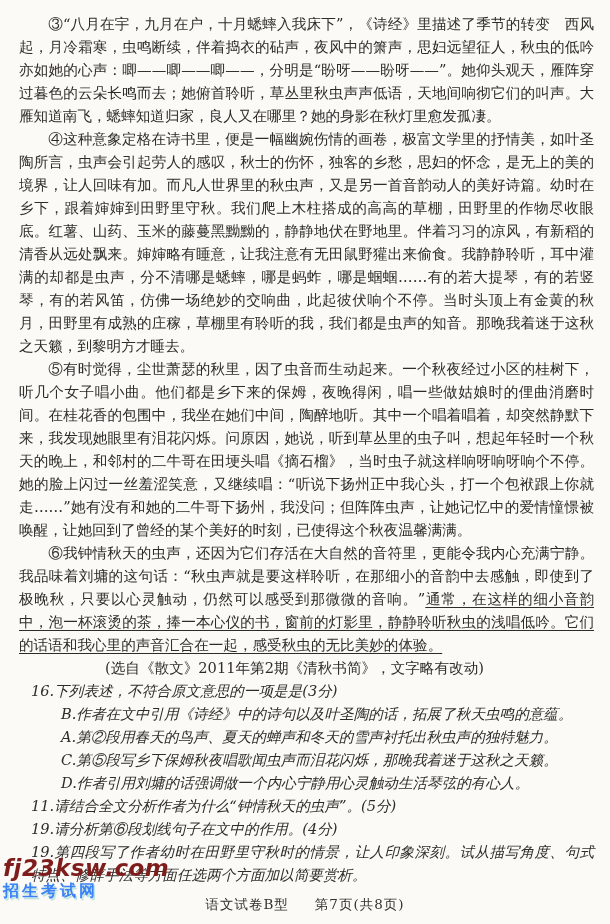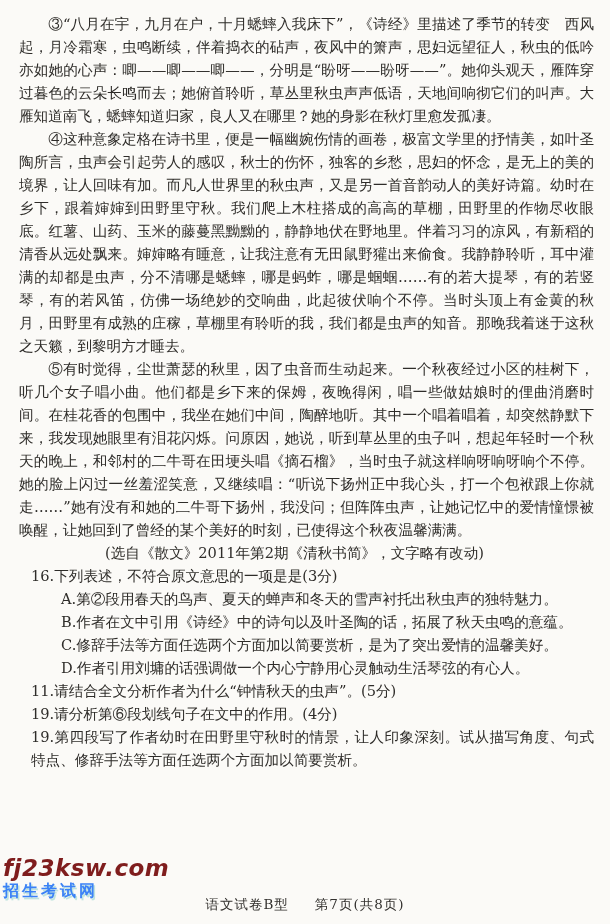--- a/index.html
+++ b/index.html
@@ -32,20 +32,21 @@
     text-align: center;
     padding-right: 24px;
   }
   .underline {
     text-decoration: underline;
     text-underline-offset: 3px;
   }
   .questions p {
     text-indent: 0;
     margin: 0;
+    font-style: italic;
   }
   .questions .stem,
   .questions .qline {
     padding-left: 12px;
   }
   .questions .opt {
     padding-left: 42px;
   }
   .footer {
     position: absolute;
@@ -85,27 +86,28 @@
 </style>
 </head>
 <body>
 
 <div class="paper">
 
   <div class="content">
     <p>③“八月在宇，九月在户，十月蟋蟀入我床下”，《诗经》里描述了季节的转变　西风起，月冷霜寒，虫鸣断续，伴着捣衣的砧声，夜风中的箫声，思妇远望征人，秋虫的低吟亦如她的心声：唧——唧——唧——，分明是“盼呀——盼呀——”。她仰头观天，雁阵穿过暮色的云朵长鸣而去；她俯首聆听，草丛里秋虫声声低语，天地间响彻它们的叫声。大雁知道南飞，蟋蟀知道归家，良人又在哪里？她的身影在秋灯里愈发孤凄。</p>
     <p>④这种意象定格在诗书里，便是一幅幽婉伤情的画卷，极富文学里的抒情美，如叶圣陶所言，虫声会引起劳人的感叹，秋士的伤怀，独客的乡愁，思妇的怀念，是无上的美的境界，让人回味有加。而凡人世界里的秋虫声，又是另一首音韵动人的美好诗篇。幼时在乡下，跟着婶婶到田野里守秋。我们爬上木柱搭成的高高的草棚，田野里的作物尽收眼底。红薯、山药、玉米的藤蔓黑黝黝的，静静地伏在野地里。伴着习习的凉风，有新稻的清香从远处飘来。婶婶略有睡意，让我注意有无田鼠野獾出来偷食。我静静聆听，耳中灌满的却都是虫声，分不清哪是蟋蟀，哪是蚂蚱，哪是蝈蝈……有的若大提琴，有的若竖琴，有的若风笛，仿佛一场绝妙的交响曲，此起彼伏响个不停。当时头顶上有金黄的秋月，田野里有成熟的庄稼，草棚里有聆听的我，我们都是虫声的知音。那晚我着迷于这秋之天籁，到黎明方才睡去。</p>
     <p>⑤有时觉得，尘世萧瑟的秋里，因了虫音而生动起来。一个秋夜经过小区的桂树下，听几个女子唱小曲。他们都是乡下来的保姆，夜晚得闲，唱一些做姑娘时的俚曲消磨时间。在桂花香的包围中，我坐在她们中间，陶醉地听。其中一个唱着唱着，却突然静默下来，我发现她眼里有泪花闪烁。问原因，她说，听到草丛里的虫子叫，想起年轻时一个秋天的晚上，和邻村的二牛哥在田埂头唱《摘石榴》，当时虫子就这样响呀响呀响个不停。她的脸上闪过一丝羞涩笑意，又继续唱：“听说下扬州正中我心头，打一个包袱跟上你就走……”她有没有和她的二牛哥下扬州，我没问；但阵阵虫声，让她记忆中的爱情憧憬被唤醒，让她回到了曾经的某个美好的时刻，已使得这个秋夜温馨满满。</p>
+    <p><span>⑥我钟情秋天的虫声，还因为它们存活在大自然的音符里，更能令我内心充满宁静。我品味着刘墉的这句话：“秋虫声就是要这样聆听，在那细小的音韵中去感触，即使到了极晚秋，只要以心灵触动，仍然可以感受到那微微的音响。”</span><span class="underline">通常，在这样的细小音韵中，泡一杯滚烫的茶，捧一本心仪的书，窗前的灯影里，静静聆听秋虫的浅唱低吟。它们的话语和我心里的声音汇合在一起，感受秋虫的无比美妙的体验。</span></p>
     <p class="attribution">(选自《散文》2011年第2期《清秋书简》，文字略有改动)</p>
 
     <div class="questions">
       <p class="stem">16.下列表述，不符合原文意思的一项是是(3分)</p>
+      <p class="opt">B.作者在文中引用《诗经》中的诗句以及叶圣陶的话，拓展了秋天虫鸣的意蕴。</p>
       <p class="opt">A.第②段用春天的鸟声、夏天的蝉声和冬天的雪声衬托出秋虫声的独特魅力。</p>
-      <p class="opt">B.作者在文中引用《诗经》中的诗句以及叶圣陶的话，拓展了秋天虫鸣的意蕴。</p>
-      <p class="opt">C.修辞手法等方面任选两个方面加以简要赏析，是为了突出爱情的温馨美好。</p>
+      <p class="opt">C.第⑤段写乡下保姆秋夜唱歌闻虫声而泪花闪烁，那晚我着迷于这秋之天籁。</p>
       <p class="opt">D.作者引用刘墉的话强调做一个内心宁静用心灵触动生活琴弦的有心人。</p>
       <p class="qline">11.请结合全文分析作者为什么“钟情秋天的虫声”。(5分)</p>
       <p class="qline">19.请分析第⑥段划线句子在文中的作用。(4分)</p>
       <p class="qline">19.第四段写了作者幼时在田野里守秋时的情景，让人印象深刻。试从描写角度、句式特点、修辞手法等方面任选两个方面加以简要赏析。</p>
     </div>
   </div>
 
   <div class="watermark">
     <div class="wm-site">fj23ksw.com</div>
     <div class="wm-name">招生考试网</div>

